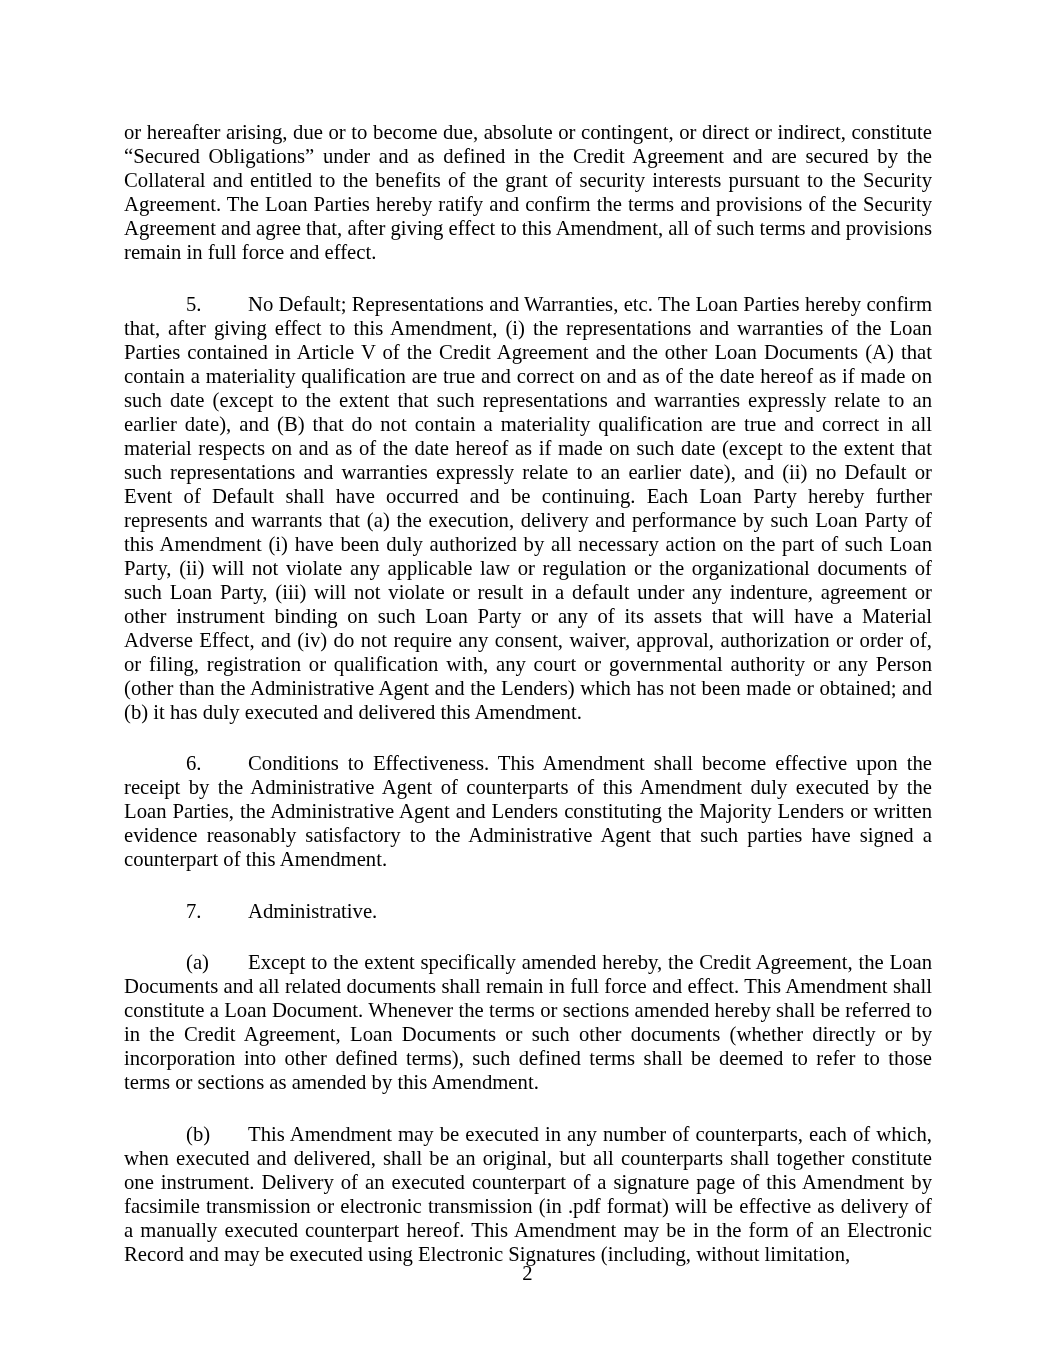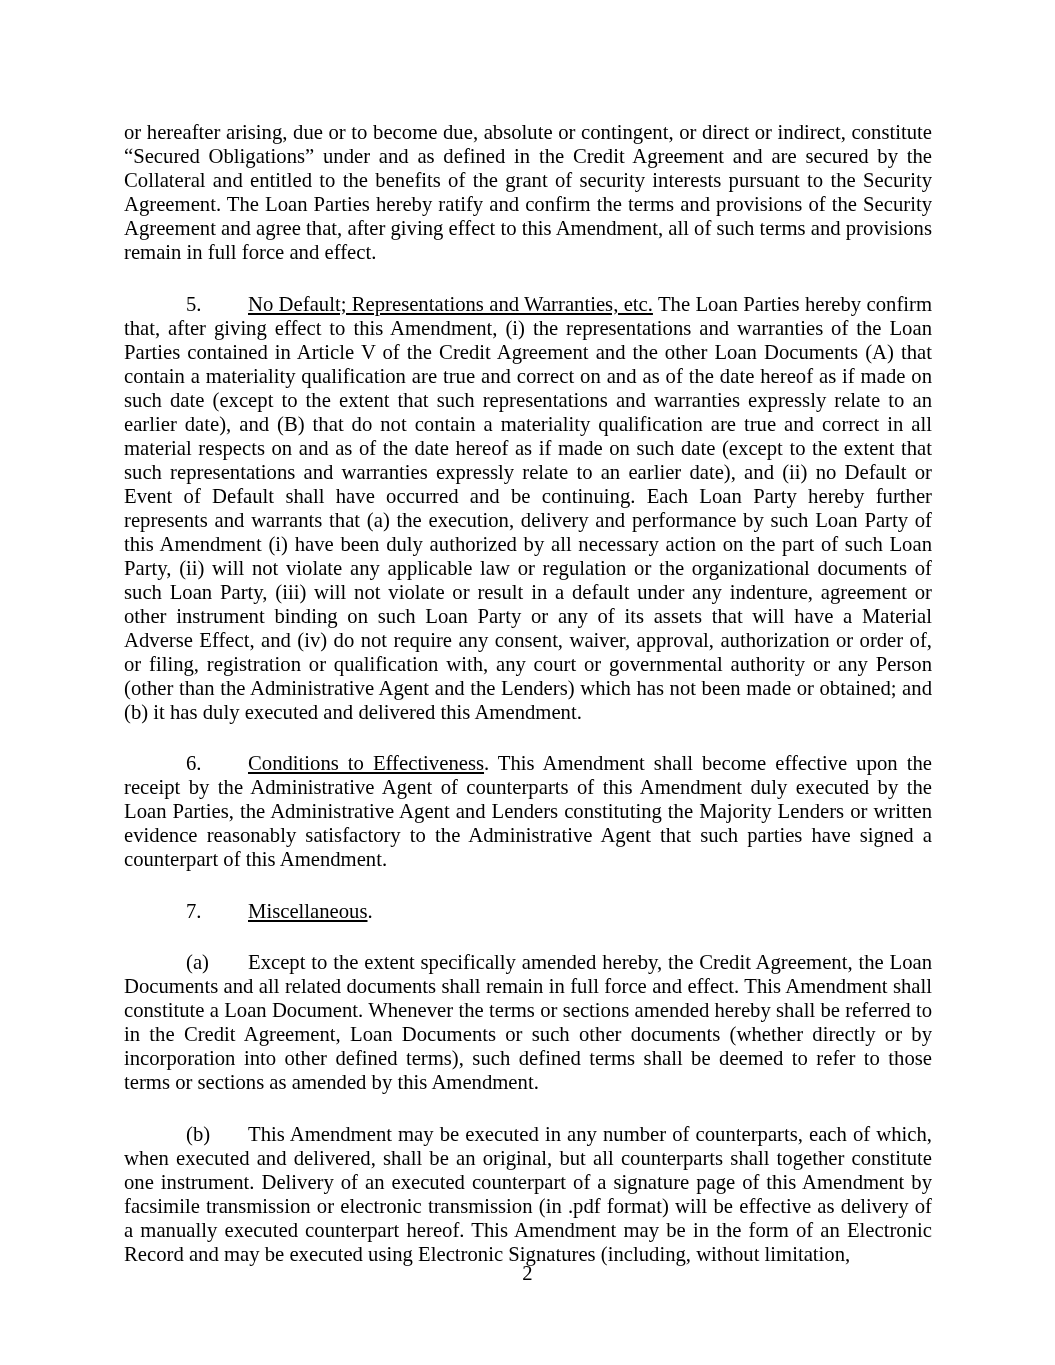--- a/index.html
+++ b/index.html
@@ -24,21 +24,21 @@
     text-align: justify;
   }
   p.para { margin: 0 0 27.5px 0; }
   p.para:last-child { margin-bottom: 12px; }
   p.indent { text-indent: 62px; }
   .num {
     display: inline-block;
     width: 62px;
     text-indent: 0;
   }
-  .u { text-decoration: underline; }
+  .u { }
   .footer {
     position: absolute;
     top: 1262px; left: 0;
     width: 1055px;
     text-align: center;
     font-size: 20.7px;
     line-height: 23.5px;
   }
 </style>
 </head>
@@ -46,21 +46,21 @@
 
 <div class="page">
   <main class="content">
 
     <p class="para"><span>or hereafter arising, due or to become due, absolute or contingent, or direct or indirect, constitute “Secured Obligations” under and as defined in the Credit Agreement and are secured by the Collateral and entitled to the benefits of the grant of security interests pursuant to the Security Agreement. The Loan Parties hereby ratify and confirm the terms and provisions of the Security Agreement and agree that, after giving effect to this Amendment, all of such terms and provisions remain in full force and effect.</span></p>
 
     <p class="para indent"><span class="num">5.</span><span class="u">No Default; Representations and Warranties, etc.</span><span> The Loan Parties hereby confirm that, after giving effect to this Amendment, (i) the representations and warranties of the Loan Parties contained in Article V of the Credit Agreement and the other Loan Documents (A) that contain a materiality qualification are true and correct on and as of the date hereof as if made on such date (except to the extent that such representations and warranties expressly relate to an earlier date), and (B) that do not contain a materiality qualification are true and correct in all material respects on and as of the date hereof as if made on such date (except to the extent that such representations and warranties expressly relate to an earlier date), and (ii) no Default or Event of Default shall have occurred and be continuing. Each Loan Party hereby further represents and warrants that (a) the execution, delivery and performance by such Loan Party of this Amendment (i) have been duly authorized by all necessary action on the part of such Loan Party, (ii) will not violate any applicable law or regulation or the organizational documents of such Loan Party, (iii) will not violate or result in a default under any indenture, agreement or other instrument binding on such Loan Party or any of its assets that will have a Material Adverse Effect, and (iv) do not require any consent, waiver, approval, authorization or order of, or filing, registration or qualification with, any court or governmental authority or any Person (other than the Administrative Agent and the Lenders) which has not been made or obtained; and (b) it has duly executed and delivered this Amendment.</span></p>
 
     <p class="para indent"><span class="num">6.</span><span class="u">Conditions to Effectiveness</span><span>. This Amendment shall become effective upon the receipt by the Administrative Agent of counterparts of this Amendment duly executed by the Loan Parties, the Administrative Agent and Lenders constituting the Majority Lenders or written evidence reasonably satisfactory to the Administrative Agent that such parties have signed a counterpart of this Amendment.</span></p>
 
-    <p class="para indent"><span class="num">7.</span><span class="u">Miscellaneous</span><span>.</span></p>
+    <p class="para indent"><span class="num">7.</span><span class="u">Administrative</span><span>.</span></p>
 
     <p class="para indent"><span class="num">(a)</span><span>Except to the extent specifically amended hereby, the Credit Agreement, the Loan Documents and all related documents shall remain in full force and effect. This Amendment shall constitute a Loan Document. Whenever the terms or sections amended hereby shall be referred to in the Credit Agreement, Loan Documents or such other documents (whether directly or by incorporation into other defined terms), such defined terms shall be deemed to refer to those terms or sections as amended by this Amendment.</span></p>
 
     <p class="para indent"><span class="num">(b)</span><span>This Amendment may be executed in any number of counterparts, each of which, when executed and delivered, shall be an original, but all counterparts shall together constitute one instrument. Delivery of an executed counterpart of a signature page of this Amendment by facsimile transmission or electronic transmission (in .pdf format) will be effective as delivery of a manually executed counterpart hereof.  This Amendment may be in the form of an Electronic Record and may be executed using Electronic Signatures (including, without limitation,</span></p>
 
   </main>
 
   <footer class="footer"><span>2</span></footer>
 </div>
 

